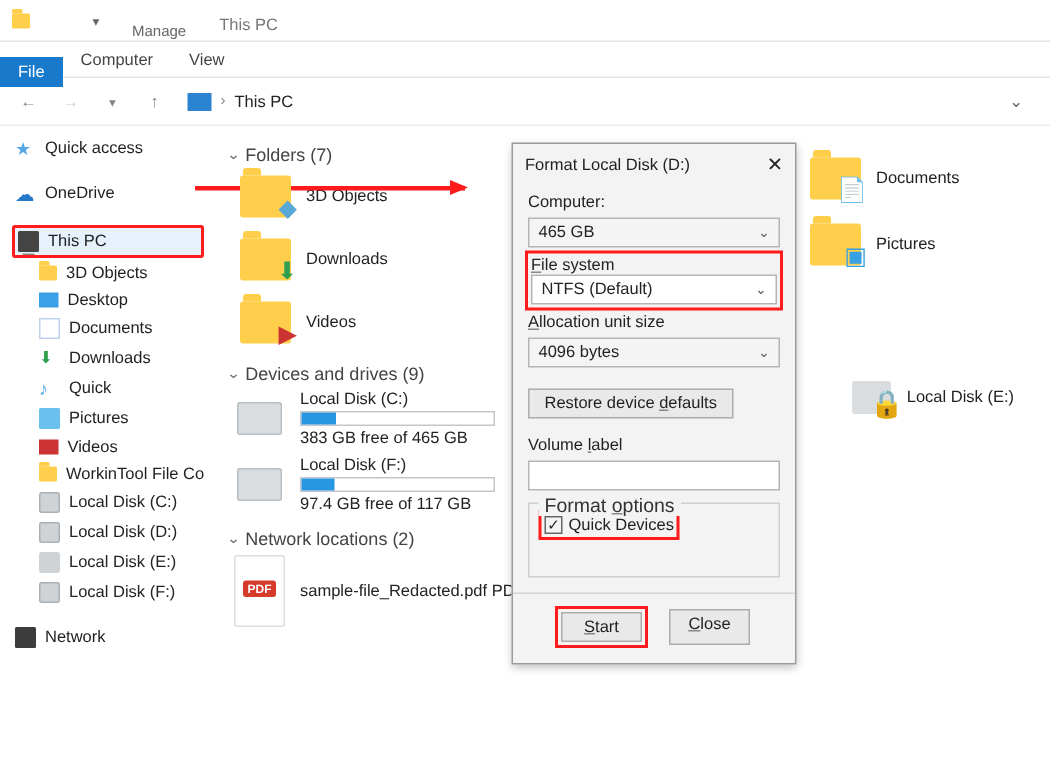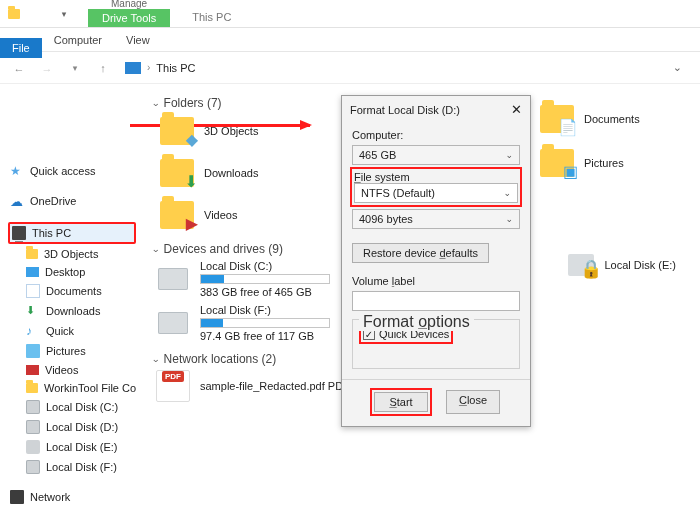--- a/index.html
+++ b/index.html
@@ -20,59 +20,59 @@
   .ribbon .tab.file { background:#1979ca; color:#fff;margin-top:16px; }
   
   .addr { height:32px; display:flex; align-items:center; gap:6px; padding:4px 8px; border-bottom:1px solid #eee; }
   .nav-btn { width:22px; height:22px; display:flex; align-items:center; justify-content:center; color:#888; border-radius:2px;}
   .crumbs { flex:1; display:flex; align-items:center; gap:6px; border:1px solid transparent; padding:2px 4px;}
   .crumbs .mon { width:16px; height:12px; background:#2a84d2; display:inline-block;}
   .crumbs .gt { color:#888; font-size:10px;}
   .addr-dd { color:#666; padding:0 10px;}
   
   .body { display:flex; height: calc(512px - 28px - 24px - 32px); }
-  .side { width: 140px; padding:6px 4px 6px 8px; display:flex; flex-direction:column; gap:2px;justify-content:flex-end;}
+  .side { width: 140px; padding:6px 4px 6px 8px; display:flex; flex-direction:column; gap:2px;}
   .side .item { display:flex; align-items:center; gap:6px; padding:2px 2px; border-radius:2px; white-space:nowrap; overflow:hidden;}
   .side .item .ic { width:14px; height:14px; flex:none;}
   .side .item.sel { border:2px solid #ff1b1b; background:#e6f1fb; }
   .side .indent { padding-left:18px; }
   .side .sp { height:8px; }
   .main { flex:1; position:relative; padding:8px 16px; }
   .sec-h { color:#444; font-size:12px; display:flex; align-items:center; gap:4px; margin:4px 0 4px -4px;}
   .sec-h .caret { font-size:9px; color:#666; transform:scaleX(1.2);}
   .fgrid { display:flex; flex-wrap:wrap; gap:10px 30px; padding-left:4px;}
   .fitem { display:flex; align-items:center; gap:10px; min-width:160px; }
   .fitem .big { width:34px; height:34px; flex:none; display:flex; align-items:center; justify-content:center;}
   .fitem .txt { display:flex; flex-direction:column;}
   .drive { display:flex; align-items:center; gap:10px; min-width:200px;}
   .drive .dicon { width:34px; height:28px; display:flex; align-items:center; justify-content:center;}
   .bar { width:130px; height:10px; border:1px solid #c6c6c6; position:relative; background:#fff; margin:2px 0;}
   .bar .fill { position:absolute; inset:0 auto 0 0; background:#2796e3;}
   .pdf { display:flex; align-items:center; gap:10px;}
-  .pdf .pic { width:34px; height:32px; border:1px solid #ddd; border-radius:2px; display:flex; align-items:flex-start; justify-content:center; padding-bottom:3px;}
+  .pdf .pic { width:34px; height:48px; border:1px solid #ddd; border-radius:2px; display:flex; align-items:center; justify-content:center; padding-bottom:3px;}
   .pdf .pic .badge { background:#d63a2a; color:#fff; font-size:8px; font-weight:bold; padding:1px 3px; border-radius:2px;}
   .red-arrow { position:absolute; top:40px; left:-10px; width:180px; height:0; border-top:3px solid #ff1b1b; }
   .red-arrow::after { content:""; position:absolute; right:-2px; top:-7px; width:0; height:0; border-left:12px solid #ff1b1b; border-top:5px solid transparent; border-bottom:5px solid transparent;}
   
   .dialog { position:absolute; top:95px; left:341px; width:190px; background:#f3f3f3; border:1px solid #9b9b9b; box-shadow:0 2px 6px rgba(0,0,0,.25); font-size:11px;}
   .dlg-title { display:flex; align-items:center; justify-content:space-between; padding:6px 8px; }
   .dlg-title .x { font-size:13px; }
   .dlg-body { padding:6px 10px 10px 10px; display:flex; flex-direction:column; gap:4px;}
   .field-label { color:#222; }
   .select, .input { border:1px solid #b5b5b5; background:#fff; padding:3px 6px; display:flex; align-items:center; justify-content:space-between;}
   .select.dim { background:#f4f4f4;}
   .select .dd { font-size:9px; color:#555;}
   .hl-red { border:2px solid #ff1b1b; padding:2px; margin:-2px;}
   .btn { border:1px solid #adadad; background:#e9e9e9; padding:3px 10px; text-align:center; }
   .btn.wide { align-self:flex-start; }
   .chk { display:flex; align-items:center; gap:4px;}
   .chk .box { width:12px; height:12px; border:1px solid #666; display:flex; align-items:center; justify-content:center; font-size:10px;}
   .buttons { display:flex; gap:16px; justify-content:center; border-top:1px solid #d4d4d4; padding:10px 0 12px 0; }
   .grp { border:1px solid #cfcfcf; padding:6px 8px 8px 8px; position:relative; margin-top:4px;}
-  .grp .legend { position:absolute; top:-7px; left:6px; background:#f3f3f3; padding:0 4px; font-size:16px; color:#333;}
+  .grp .legend { position:absolute; top:-7px; left:6px; background:#f3f3f3; padding:0 4px; font-size:13px; color:#333;}
   .underline { text-decoration:underline; text-decoration-color:#888;}
   
   .i-folder { background:#ffcf4b; border-radius:1px;}
   .i-folder::before { content:""; display:block; width:7px; height:3px; background:#ffcf4b; border-radius:1px 1px 0 0; margin-top:-3px;}
   .i-computer { background:#444; width:14px; height:10px; border-radius:1px; position:relative;}
   .i-computer::after { content:""; position:absolute; bottom:-3px; left:3px; width:8px; height:2px; background:#888;}
   .i-star::before { content:"★"; color:#55a7e6; font-size:12px;}
   .i-cloud::before { content:"☁"; color:#2379c7; font-size:13px;}
   .i-drive { width:14px; height:10px; background:#cfd3d6; border-radius:2px; box-shadow:inset 0 0 0 1px #aab1b6;}
   .i-usb { width:14px; height:10px; background:#cfd3d6; border-radius:2px;}
@@ -98,21 +98,20 @@
         <span class="i-folder" style="width:12px;height:10px;display:inline-block;"></span>
       </span>
     <span class="sep"></span>
     <span class="ic"></span>
     <span class="sep"></span>
     <span class="ic" style="color:#666;font-size:9px;">▾</span>
   </div>
   <div class="titlebar-tabs">
     <div class="ctxgroup">
       <div class="lbl">Manage</div>
-      <div class="sub">Drive Tools</div>
     </div>
     <div class="plain">This PC</div>
   </div>
 </div>
 
 <div class="ribbon">
   <div class="tab file">File</div>
   <div class="tab">Computer</div>
   <div class="tab">View</div>
 </div>
@@ -334,20 +333,21 @@
       </div>
 
     <div class="hl-red">
       <div class="field-label"><span class="underline">F</span>ile system</div>
       <div class="select">
           <span>NTFS (Default)</span>
           <span class="dd">⌄</span>
         </div>
     </div>
 
+    <div class="field-label"><span class="underline">A</span>llocation unit size</div>
     <div class="select dim">
         <span>4096 bytes</span>
         <span class="dd">⌄</span>
       </div>
 
     <div style="height:6px;"></div>
     <div class="btn wide"><span>Restore device <span class="underline">d</span>efaults</span></div>
 
     <div style="height:4px;"></div>
     <div class="field-label">Volume <span class="underline">l</span>abel</div>

